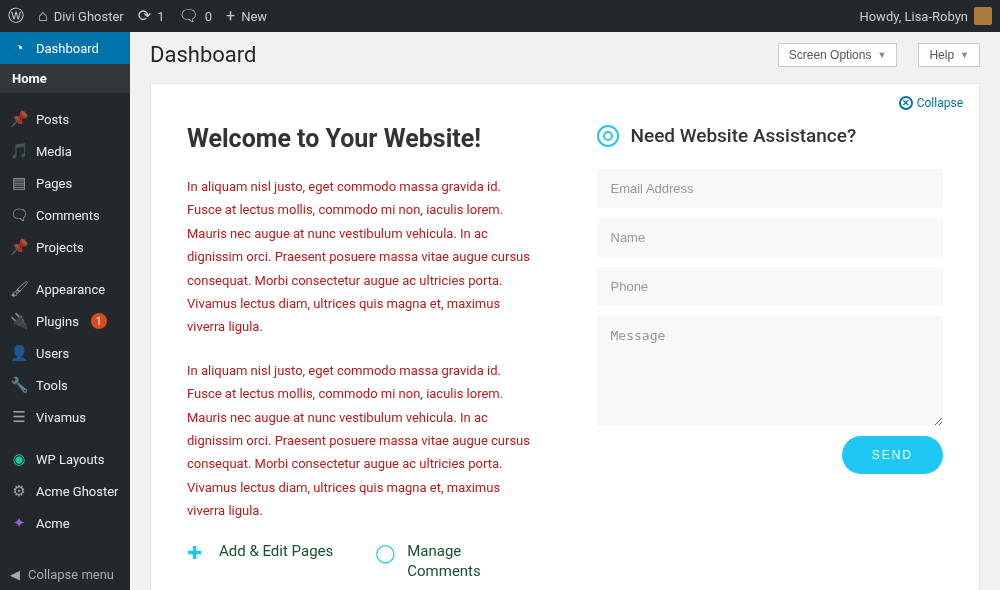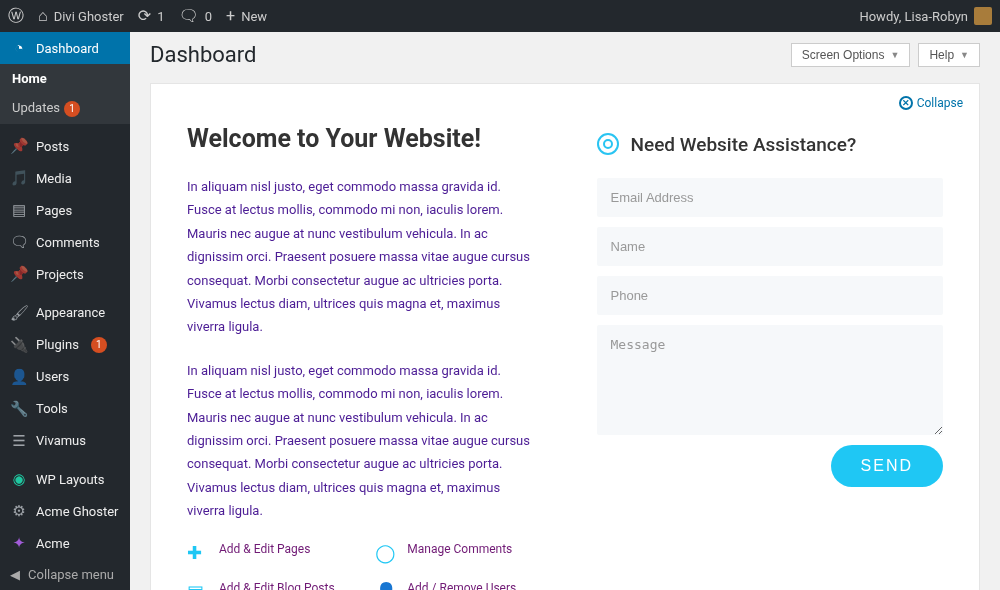--- a/index.html
+++ b/index.html
@@ -26,50 +26,50 @@
 .sidebar .submenu li.current { color: #fff; font-weight: 700; }
 .sidebar .sep { height: 10px; }
 .sidebar .badge { background: #d54e21; color: #fff; border-radius: 9px; min-width: 16px; height: 16px; font-size: 10px; display: inline-flex; align-items: center; justify-content: center; padding: 0 4px; margin-left: 4px; }
 .sidebar li.active::after { content: ""; position: absolute; right: -8px; top: 50%; margin-top: -8px; border: 8px solid transparent; border-right-color: #f1f1f1; }
 .collapse { margin-top: auto; padding: 8px 10px; display: flex; align-items: center; gap: 8px; color: #aaa; cursor: pointer; }
 
 
 .main { flex: 1; padding: 10px 20px 20px 20px; overflow: auto; }
 .page-head { display: flex; align-items: center; }
 .page-head h1 { font-size: 22px; font-weight: 400; color: #23282d; }
-.page-head .tools { margin-left: auto; display: flex; gap: 8px; }
+.page-head .tools { margin-left: auto; display: flex; gap: 21px; }
 .btn-outline { background: #fff; border: 1px solid #ccc; padding: 4px 10px; font-size: 12px; cursor: pointer; display: flex; align-items: center; gap: 6px; color: #555; }
 .btn-outline .tri { font-size: 9px; color: #888; }
 
 .panel { background: #fff; border: 1px solid #e5e5e5; margin-top: 16px; padding: 24px 36px 30px 36px; position: relative; }
 .dismiss { position: absolute; right: 16px; top: 12px; color: #0073aa; font-size: 12px; cursor: pointer; display: flex; align-items: center; gap: 4px; }
 .dismiss .x { width: 14px; height: 14px; border: 2px solid #0073aa; border-radius: 50%; display: inline-flex; align-items: center; justify-content: center; font-size: 9px; color: #0073aa; font-weight: bold; }
 
 .cols { display: flex; gap: 63px; margin-top: 16px; }
 .col-left { flex: 1; }
 .col-right { flex: 1; }
 
 .welcome-title { font-size: 25px; font-weight: 700; color: #333; margin-bottom: 22px; }
-.para { font-size: 13px; line-height: 1.8; color: #4c1d95; margin-bottom: 20px; }
-
-.assist-head { display: flex; align-items: flex-start; gap: 12px; margin-bottom: 22px; margin-top: 9px; }
+.para { font-size: 13px; line-height: 1.8; color: #b91c1c; margin-bottom: 20px; }
+
+.assist-head { display: flex; align-items: flex-end; gap: 12px; margin-bottom: 22px; }
 .assist-head h3 { font-size: 19px; color: #333; font-weight: 500; }
 .ring { width: 22px; height: 22px; border: 2px solid #29c4f2; border-radius: 50%; position: relative; }
 .ring::before { content: ""; position: absolute; inset: 4px; border: 2px solid #29c4f2; border-radius: 50%; }
 
 .field { display: block; width: 100%; background: #f6f8fa; border: none; padding: 12px 14px; font-size: 13px; color: #333; margin-bottom: 10px; border-radius: 2px; }
 .field::placeholder { color: #999; }
 textarea.field { height: 110px; resize: vertical; }
 .send-row { display: flex; justify-content: flex-end; }
-.btn-send { background: #1fc7f4; color: #fff; border: none; border-radius: 22px; padding: 12px 30px; font-size: 16px; letter-spacing: 2px; cursor: pointer; }
+.btn-send { background: #1fc7f4; color: #fff; border: none; border-radius: 22px; padding: 12px 30px; font-size: 12px; letter-spacing: 2px; cursor: pointer; }
 
 .quick-grid { display: grid; grid-template-columns: 1fr 1fr; gap: 18px 30px; margin-top: 4px; }
 .quick { display: flex; align-items: flex-start; gap: 12px; cursor: pointer; }
 .quick .qicon { color: #1fc7f4; font-size: 18px; width: 20px; }
-.quick .qlabel { color: #701a75; font-size: 12px; line-height: 1.3; }
+.quick .qlabel { color: #14532d; font-size: 15px; line-height: 1.3; }
 </style>
 </head>
 <body>
 
 <div class="adminbar">
   <div class="left">
     <span class="item">
         <span class="ab-icon">ⓦ</span>
       </span>
     <span class="item">
@@ -101,21 +101,20 @@
 
   <nav class="sidebar">
     <ul class="menu">
       <li class="active">
           <span class="micon">◔</span>
           <span>Dashboard</span>
         </li>
     </ul>
     <ul class="submenu">
       <li class="current"><span>Home</span></li>
-      <li><span>Updates</span><span class="badge">1</span></li>
     </ul>
     <div class="sep"></div>
     <ul class="menu">
       <li>
           <span class="micon">📌</span>
           <span>Posts</span>
         </li>
       <li>
           <span class="micon">🎵</span>
           <span>Media</span>

